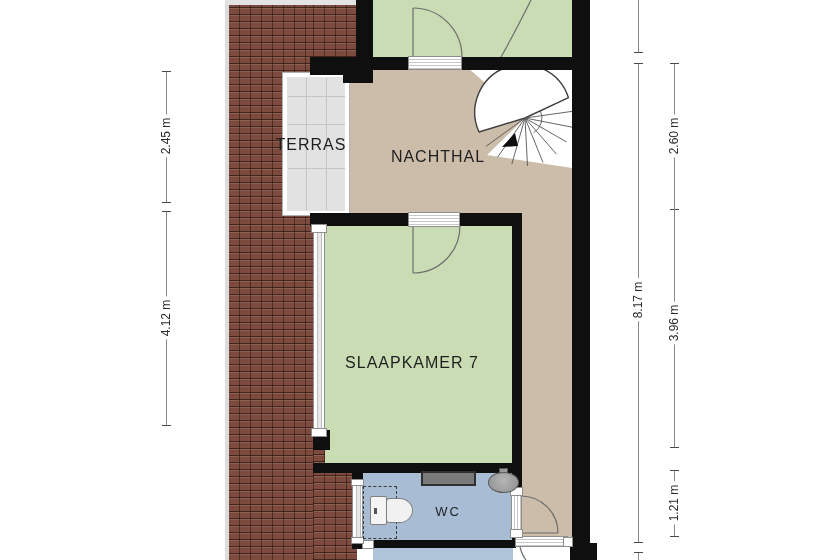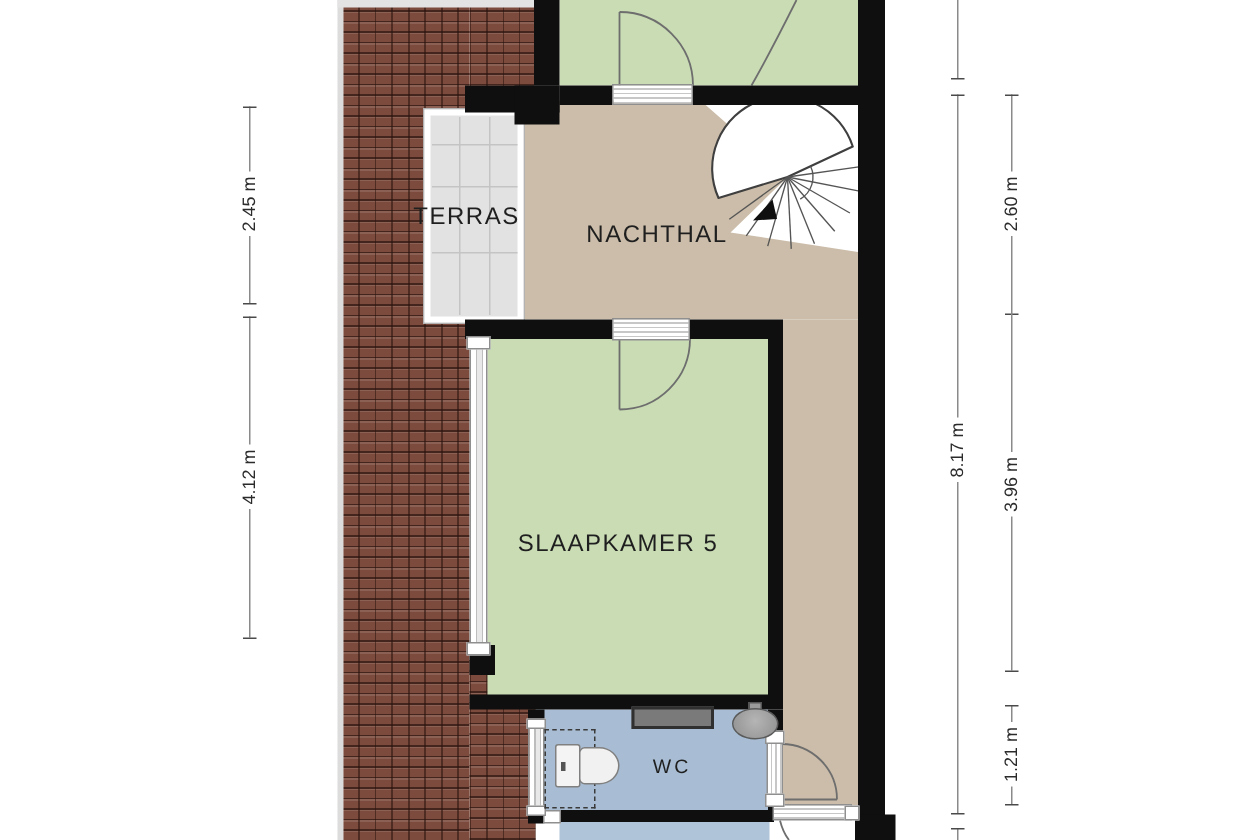--- a/index.html
+++ b/index.html
@@ -120,21 +120,21 @@
   <div class="fixture" style="left:421px;top:471px;width:55px;height:15px;background:#7a7a7a;border:2px solid #303030;"></div>
   <div class="fixture" style="left:499px;top:468px;width:9px;height:8px;background:#9a9a9a;border:1px solid #555;"></div>
   <div class="fixture" style="left:488px;top:472px;width:31px;height:21px;border-radius:50%;border:1px solid #5a5a5a;background:radial-gradient(circle at 50% 40%,#b5b5b5,#8f8f8f);"></div>
   <div class="fixture" style="left:363px;top:486px;width:34px;height:53px;border:1px dashed #3a3a3a;"></div>
   <div class="fixture" style="left:370px;top:496px;width:17px;height:29px;background:#f4f4f4;border:1px solid #808080;border-radius:2px;"></div>
   <div class="fixture" style="left:374px;top:508px;width:3px;height:6px;background:#555;"></div>
   <div class="fixture" style="left:386px;top:498px;width:27px;height:25px;background:#f1f1f1;border:1px solid #808080;border-radius:4px 14px 14px 4px / 4px 13px 13px 4px;"></div>
 
   <div class="label" style="left:311px;top:145px;">TERRAS</div>
   <div class="label" style="left:438px;top:157px;">NACHTHAL</div>
-  <div class="label" style="left:412px;top:363px;">SLAAPKAMER 5</div>
+  <div class="label" style="left:412px;top:363px;">SLAAPKAMER 7</div>
   <div class="label" style="left:448px;top:511px;font-size:13px;letter-spacing:2px;">WC</div>
 
   <div class="dimline" style="left:166px;top:71px;height:131px;"></div>
   <div class="tick" style="left:162px;top:71px;"></div>
   <div class="tick" style="left:162px;top:202px;"></div>
   <div class="dimlabel" style="left:166px;top:136px;">2.45 m</div>
   <div class="dimline" style="left:166px;top:211px;height:214px;"></div>
   <div class="tick" style="left:162px;top:211px;"></div>
   <div class="tick" style="left:162px;top:425px;"></div>
   <div class="dimlabel" style="left:166px;top:318px;">4.12 m</div>

